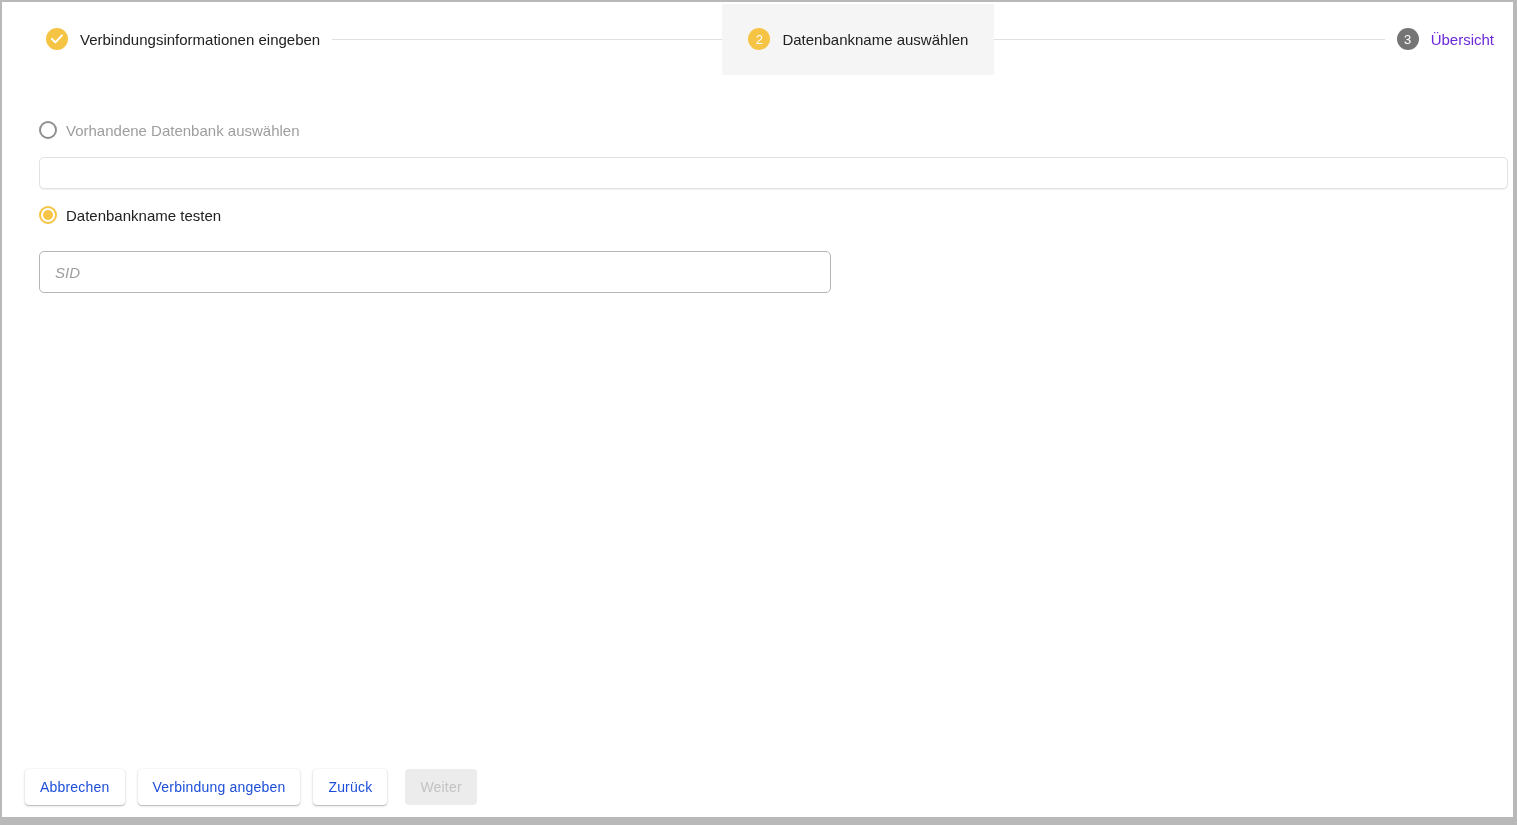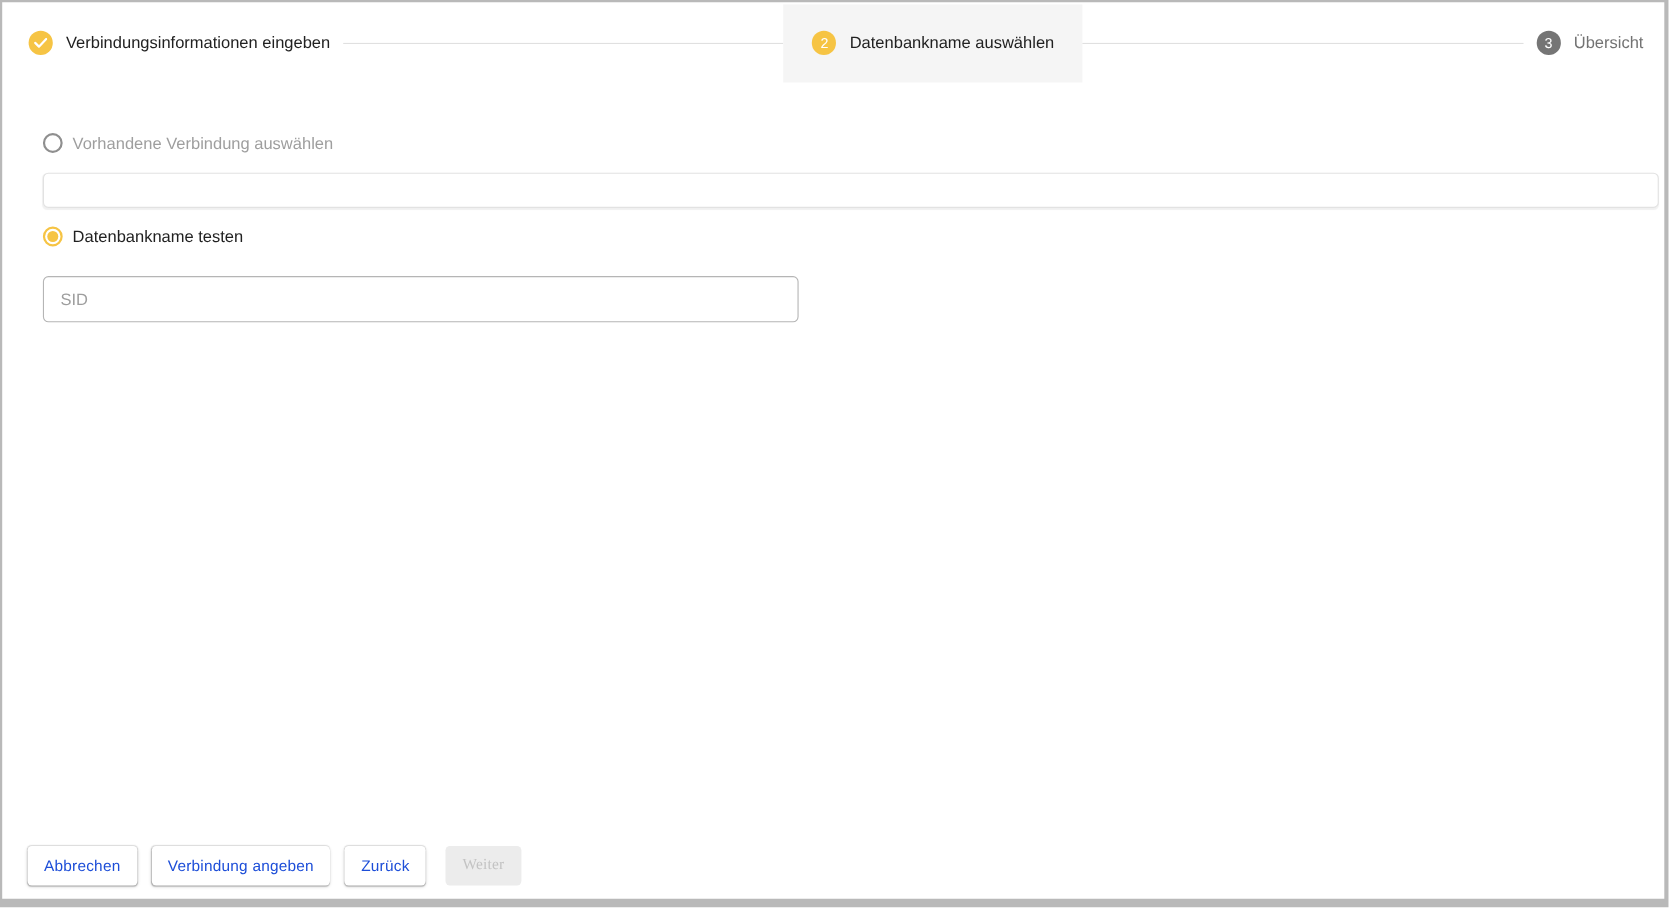--- a/index.html
+++ b/index.html
@@ -18,20 +18,21 @@
     position: relative;
     overflow: hidden;
   }
 
   
   .stepper {
     display: flex;
     align-items: center;
     height: 74px;
     width: 100%;
+    padding-left: 20px;
   }
   .step {
     display: flex;
     align-items: center;
     gap: 12px;
     white-space: nowrap;
   }
   .step-first { margin-left: 24px; }
   .step-last  { margin-right: 19px; }
   .step-circle {
@@ -41,21 +42,21 @@
     align-items: center;
     justify-content: center;
     font-size: 13px;
     font-weight: 500;
     color: #ffffff;
     flex: none;
   }
   .step-circle.done, .step-circle.active { background: var(--accent, #F6C444); }
   .step-circle.upcoming { background: var(--step_inactive, #757575); }
   .step-label { font-size: 15px; color: #212121; }
-  .step-label.muted { color: #737373; }
+  .step-label.muted { color: #6d28d9; }
   .step-box {
     background: var(--highlight_bg, #f5f5f5);
     height: 71px;
     display: flex;
     align-items: center;
     padding: 0 26px;
     flex: none;
   }
   .connector {
     flex: 1;
@@ -117,25 +118,26 @@
     margin-top: 18px;
     width: 100%;
     height: 32px;
     border: 1px solid #e2e2e2;
     border-radius: 5px;
     box-shadow: 0 1px 1px rgba(0,0,0,0.06);
     padding: 0 14px;
   }
   .input-sid {
     margin-top: 27px;
-    width: 687px;
+    width: 792px;
     height: 42px;
     border: 1px solid #b5b5b5;
     border-radius: 5px;
     padding: 0 15px;
+    font-style: italic;
   }
   .text-input::placeholder { color: #9e9e9e; opacity: 1; }
 
   
   .footer {
     position: absolute;
     left: 23px;
     bottom: 12px;
     display: flex;
     align-items: center;
@@ -155,21 +157,20 @@
     box-shadow: 0 1px 1px rgba(0,0,0,0.16), 0 1px 3px rgba(0,0,0,0.14), 0 0 1px rgba(0,0,0,0.12);
     cursor: pointer;
     white-space: nowrap;
   }
   .btn.disabled {
     background: #ececec;
     color: #c3c3c3;
     box-shadow: none;
     cursor: default;
     margin-left: 5px;
-    font-family: Liberation Serif, serif;
   }
 </style>
 </head>
 <body>
 
 <div class="app-window">
 
   <div class="stepper">
 
     <div class="step step-first">
@@ -199,21 +200,21 @@
       <span class="step-label muted">Übersicht</span>
     </div>
 
   </div>
 
 
   <div class="form-area">
 
     <div class="radio-row first">
       <span class="radio-circle unchecked"></span>
-      <span class="radio-label disabled">Vorhandene Verbindung auswählen</span>
+      <span class="radio-label disabled">Vorhandene Datenbank auswählen</span>
     </div>
 
     <input type="text" class="text-input input-existing" placeholder="" style="">
 
     <div class="radio-row second">
       <span class="radio-circle checked"></span>
       <span class="radio-label">Datenbankname testen</span>
     </div>
 
     <input type="text" class="text-input input-sid" placeholder="SID" style="">

